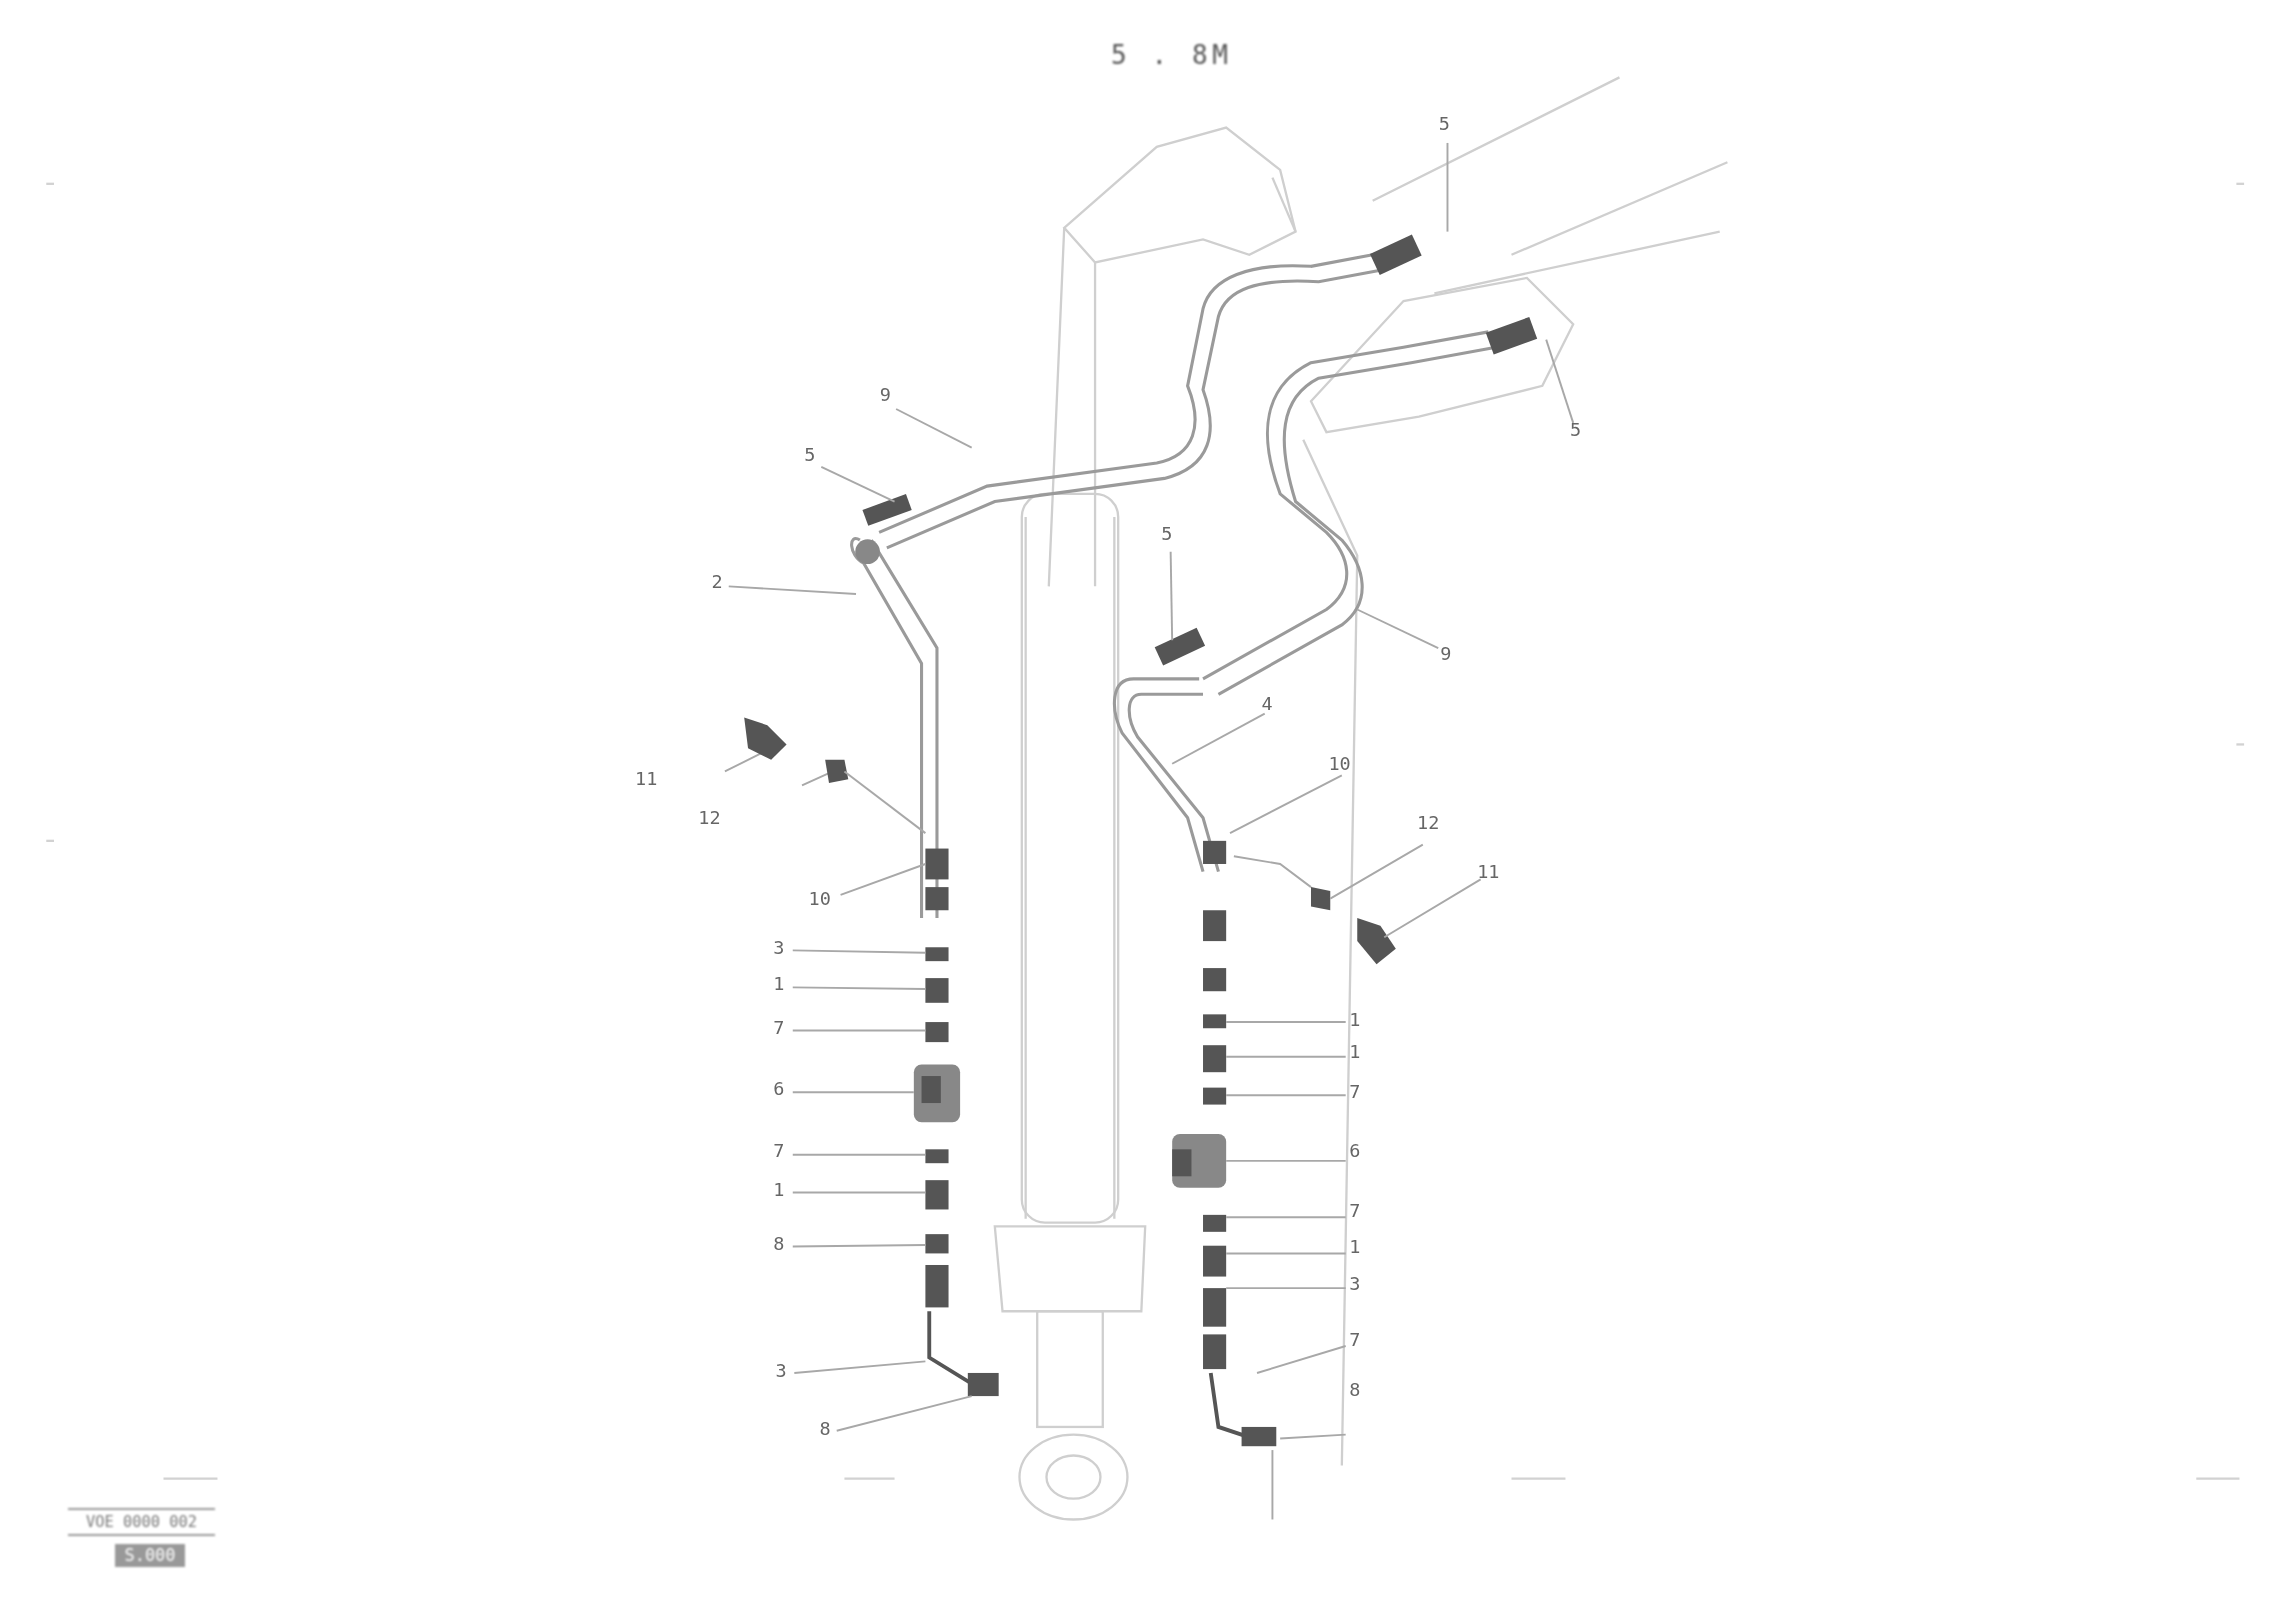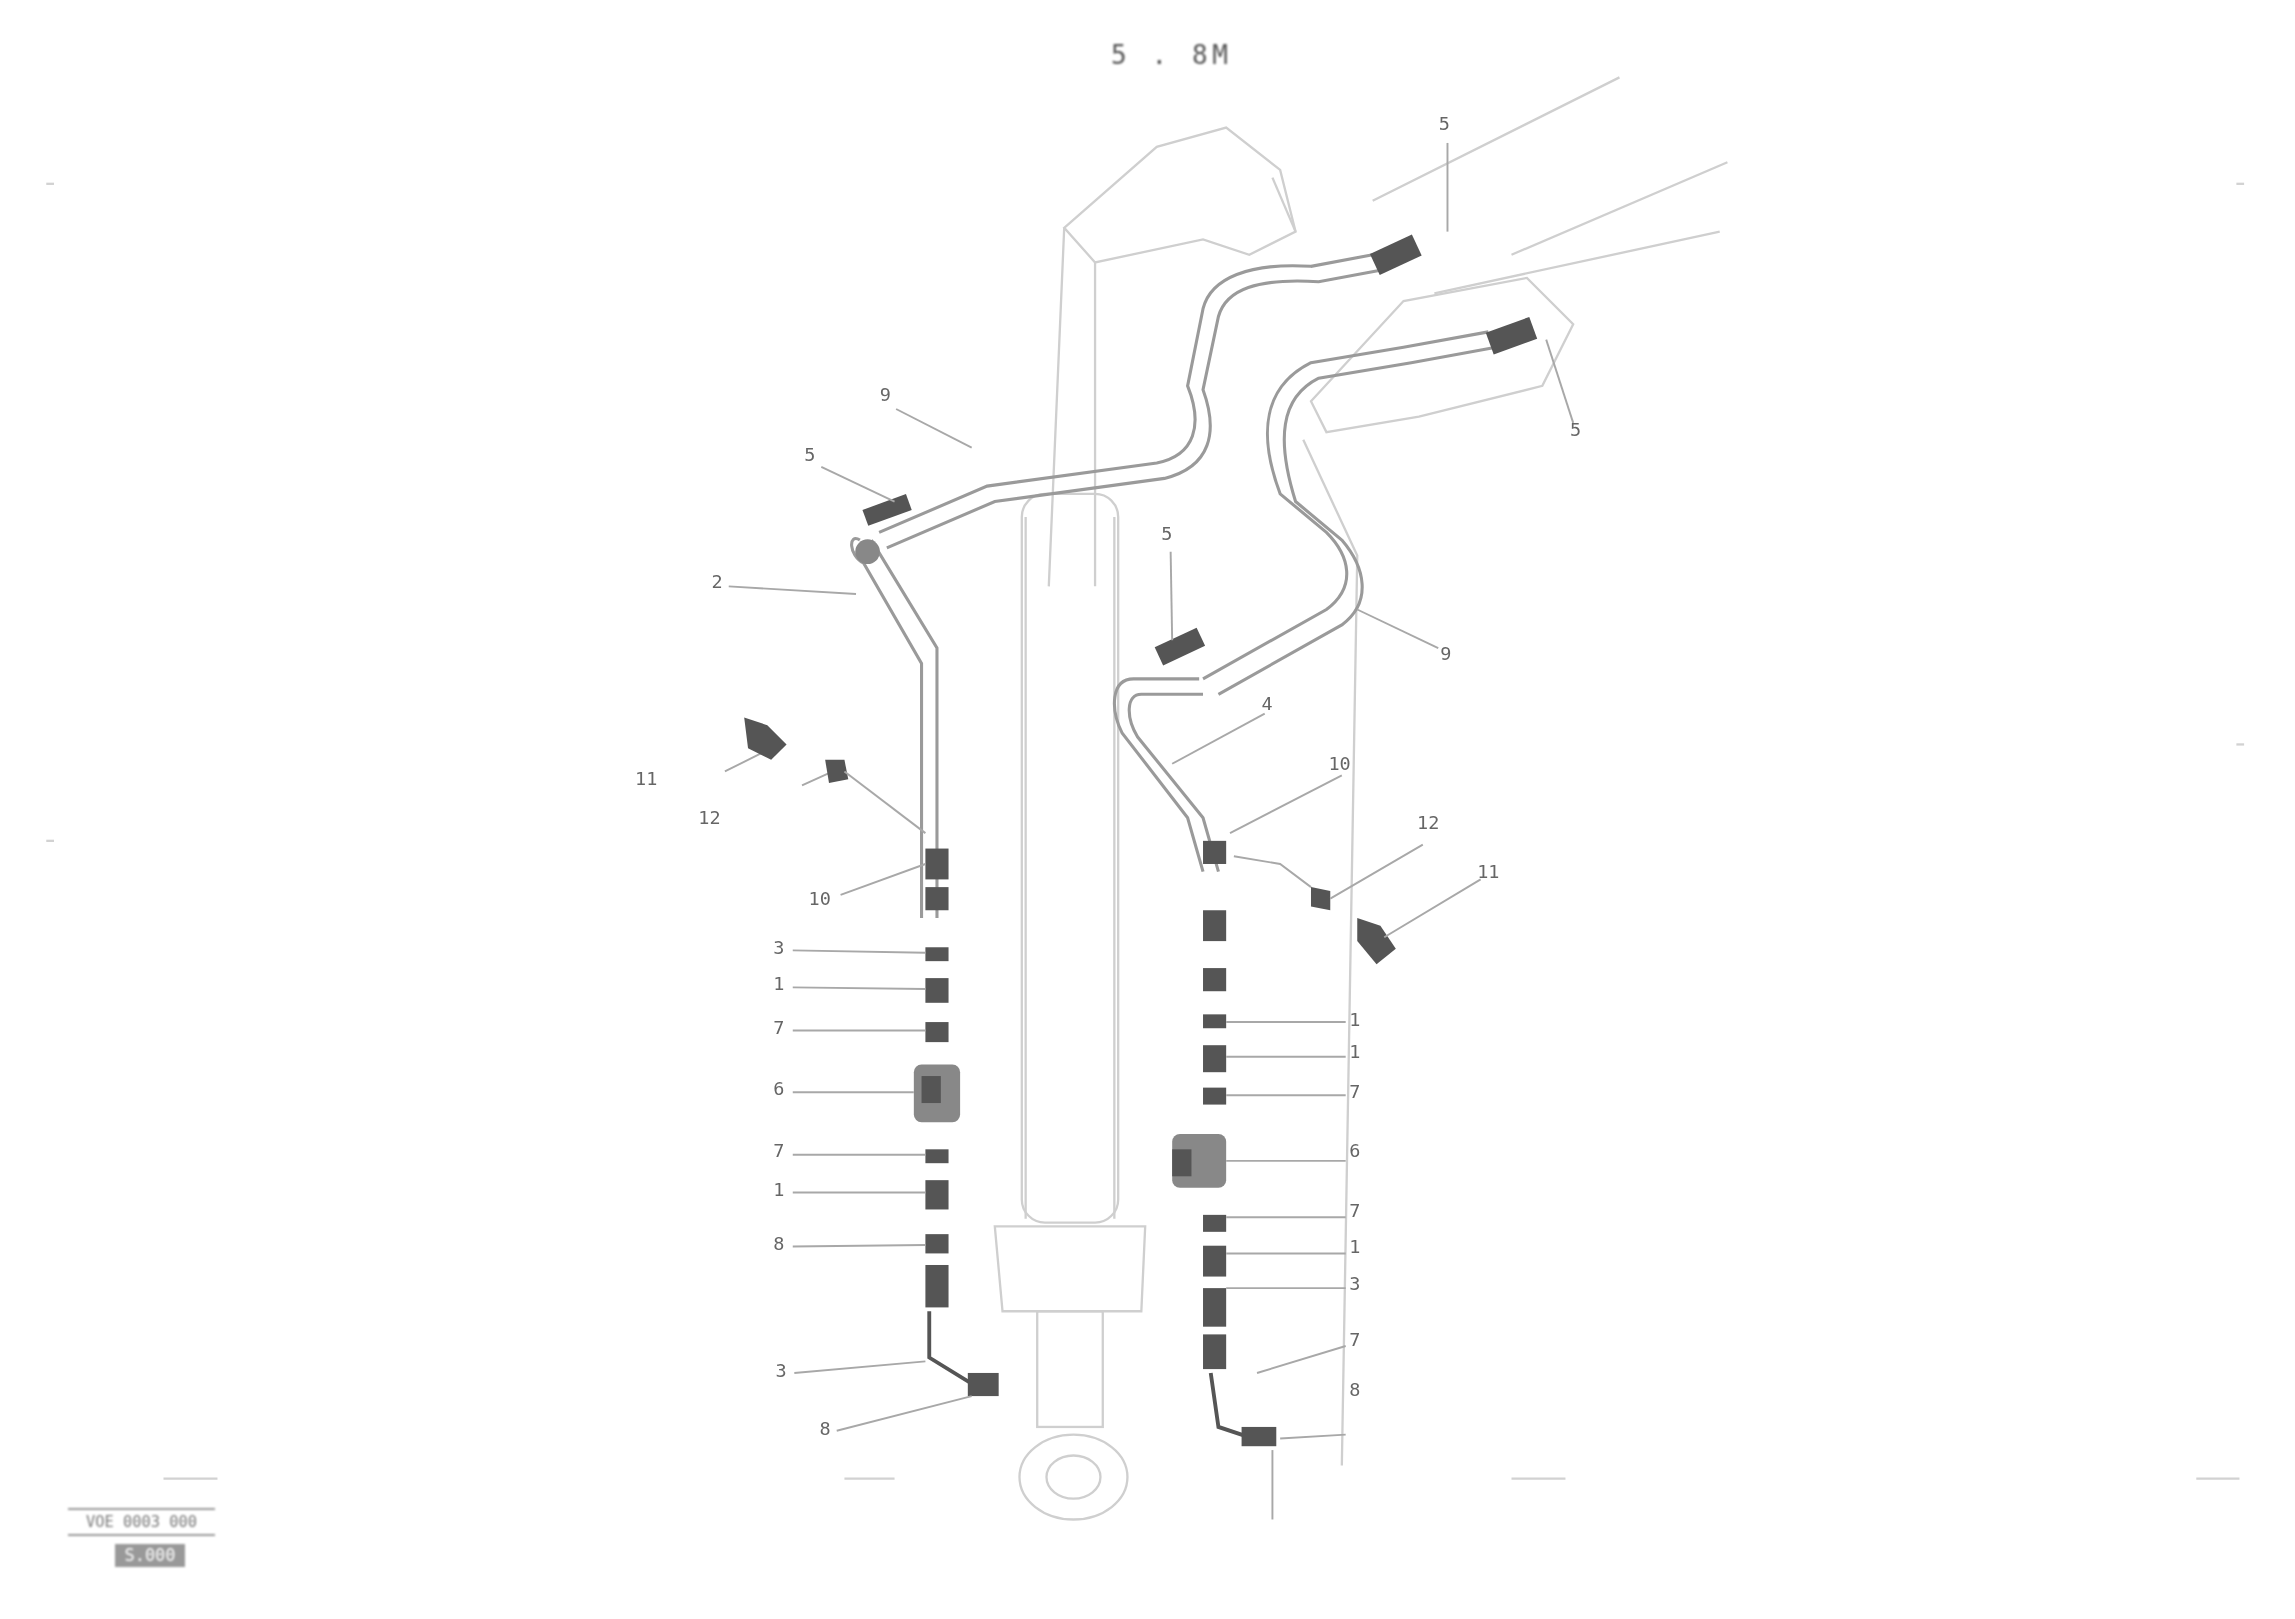--- a/index.html
+++ b/index.html
@@ -180,16 +180,16 @@
       <text x="1757" y="1500" class="callout" text-anchor="middle">6</text>
       <text x="1757" y="1578" class="callout" text-anchor="middle">7</text>
       <text x="1757" y="1625" class="callout" text-anchor="middle">1</text>
       <text x="1757" y="1672" class="callout" text-anchor="middle">3</text>
       <text x="1757" y="1745" class="callout" text-anchor="middle">7</text>
       <text x="1757" y="1810" class="callout" text-anchor="middle">8</text>
     </g>
 </svg>
 
 <div class="stamp">
-  <div class="l1">VOE 0003 000</div>
+  <div class="l1">VOE 0000 002</div>
   <div class="l2">S.000</div>
 </div>
 
 
 </body></html>

